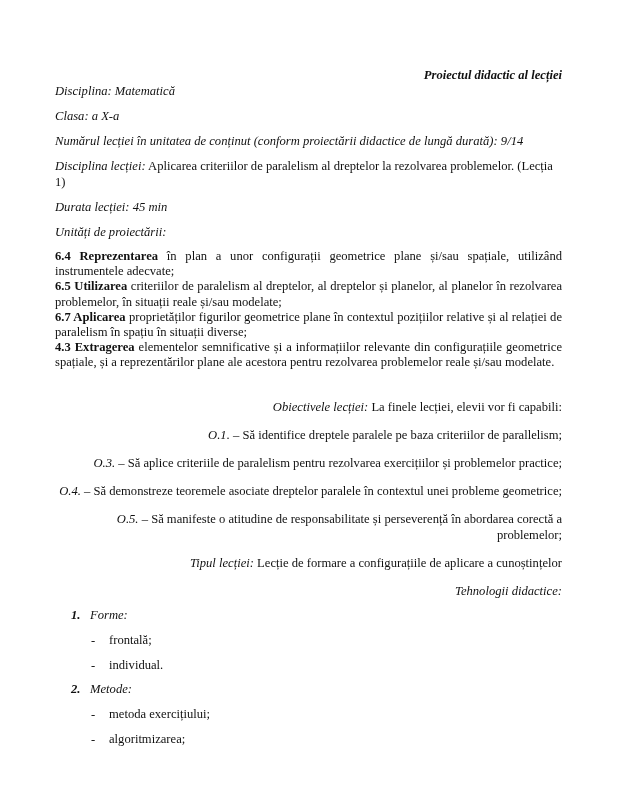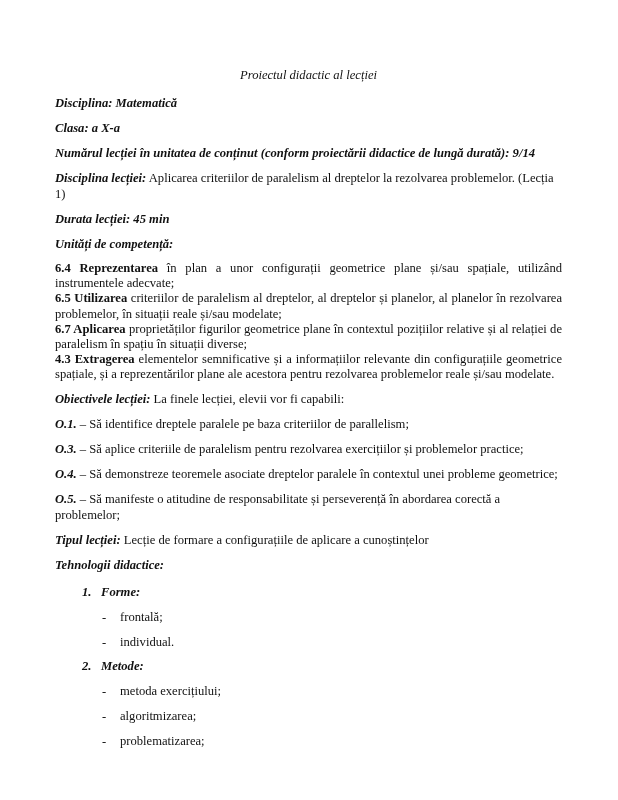--- a/index.html
+++ b/index.html
@@ -1,26 +1,26 @@
 <!DOCTYPE html>
 <html><head>
 <meta charset="utf-8">
 <style>
   html, body { margin:0; padding:0; background:#ffffff; }
   body { width:618px; height:800px; position:relative; overflow:hidden;
          font-family:"Liberation Serif", serif; color:#111; font-size:12.6px; }
   .page { position:absolute; left:55px; top:67px; width:507px; }
-  .title { text-align:center; font-weight:normal; font-style:italic; margin:0 0 12px 0; line-height:16px; }
+  .title { text-align:right; font-weight:bold; font-style:italic; margin:0 0 0 0; line-height:16px; }
   .line { margin:0 0 9px 0; line-height:16px; }
-  .bi { font-weight:bold; font-style:italic; }
+  .bi { font-weight:normal; font-style:italic; }
   .b { font-weight:bold; }
   .comp { text-align:justify; line-height:15.2px; margin:0; }
-  .comp-block { margin-bottom:8px; }
-  .obj { margin:0 0 9px 0; line-height:16px; }
-  ol.tech { margin:12px; padding:0; list-style:none; }
+  .comp-block { margin-bottom:28px; }
+  .obj { margin:12px 0 9px 0; line-height:16px;text-align:right; }
+  ol.tech { margin:1px; padding:0; list-style:none; }
   ol.tech > li { margin:0 0 9px 0; }
   .num { display:inline-block; width:19px; margin-left:15px; font-weight:bold; font-style:italic; }
   ul.sub { list-style:none; margin:9px 0 0 0; padding:0; }
   ul.sub li { margin:0 0 9px 0; line-height:16px; }
   ul.sub li:last-child { margin-bottom:0; }
   .dash { display:inline-block; width:18px; margin-left:35px; }
 </style>
 </head>
 <body>
 
@@ -28,21 +28,21 @@
   <p class="title">Proiectul didactic al lecției</p>
 
   <p class="line bi">Disciplina: Matematică</p>
   <p class="line bi">Clasa: a X-a</p>
   <p class="line bi">Numărul lecției în unitatea de conținut (conform proiectării didactice de lungă durată): 9/14</p>
   <p class="line">
     <span class="bi">Disciplina lecției:</span>
     <span>Aplicarea criteriilor de paralelism al dreptelor la rezolvarea problemelor. (Lecția 1)</span>
   </p>
   <p class="line bi">Durata lecției: 45 min</p>
-  <p class="line bi">Unități de competență:</p>
+  <p class="line bi">Unități de proiectării:</p>
 
   <div class="comp-block">
     <p class="comp"><span class="b">6.4 Reprezentarea</span><span> în plan a unor configurații geometrice plane și/sau spațiale, utilizând instrumentele adecvate;</span></p>
     <p class="comp"><span class="b">6.5 Utilizarea</span><span> criteriilor de paralelism al dreptelor, al dreptelor și planelor, al planelor în rezolvarea problemelor, în situații reale și/sau modelate;</span></p>
     <p class="comp"><span class="b">6.7 Aplicarea</span><span> proprietăților figurilor geometrice plane în contextul pozițiilor relative și al relației de paralelism în spațiu în situații diverse;</span></p>
     <p class="comp"><span class="b">4.3 Extragerea</span><span> elementelor semnificative și a informațiilor relevante din configurațiile geometrice spațiale, și a reprezentărilor plane ale acestora pentru rezolvarea problemelor reale și/sau modelate.</span></p>
   </div>
 
   <p class="obj">
     <span class="bi">Obiectivele lecției:</span><span> La finele lecției, elevii vor fi capabili:</span>
@@ -63,19 +63,18 @@
       <ul class="sub">
         <li><span class="dash">-</span><span>frontală;</span></li>
         <li><span class="dash">-</span><span>individual.</span></li>
       </ul>
     </li>
     <li>
       <span class="num">2.</span><span class="bi">Metode:</span>
       <ul class="sub">
         <li><span class="dash">-</span><span>metoda exercițiului;</span></li>
         <li><span class="dash">-</span><span>algoritmizarea;</span></li>
-        <li><span class="dash">-</span><span>problematizarea;</span></li>
 
       </ul>
     </li>
 
   </ol>
 </div>
 
 </body></html>

